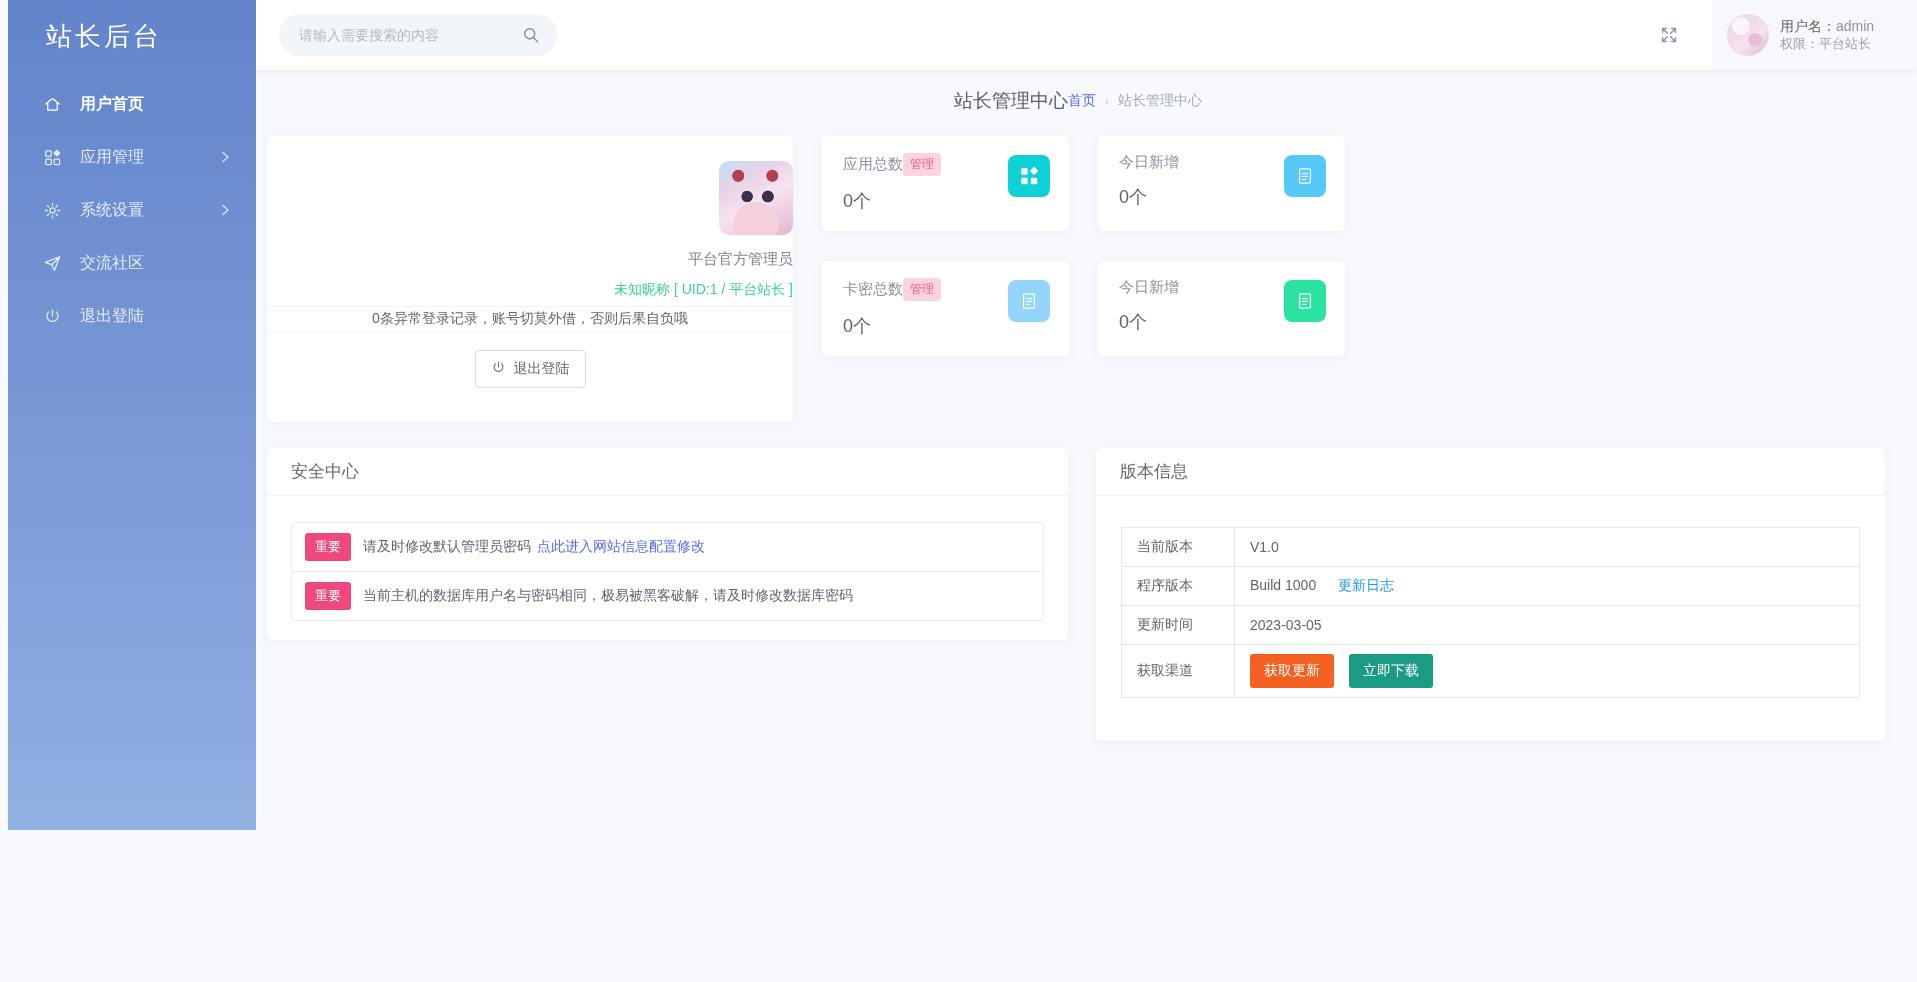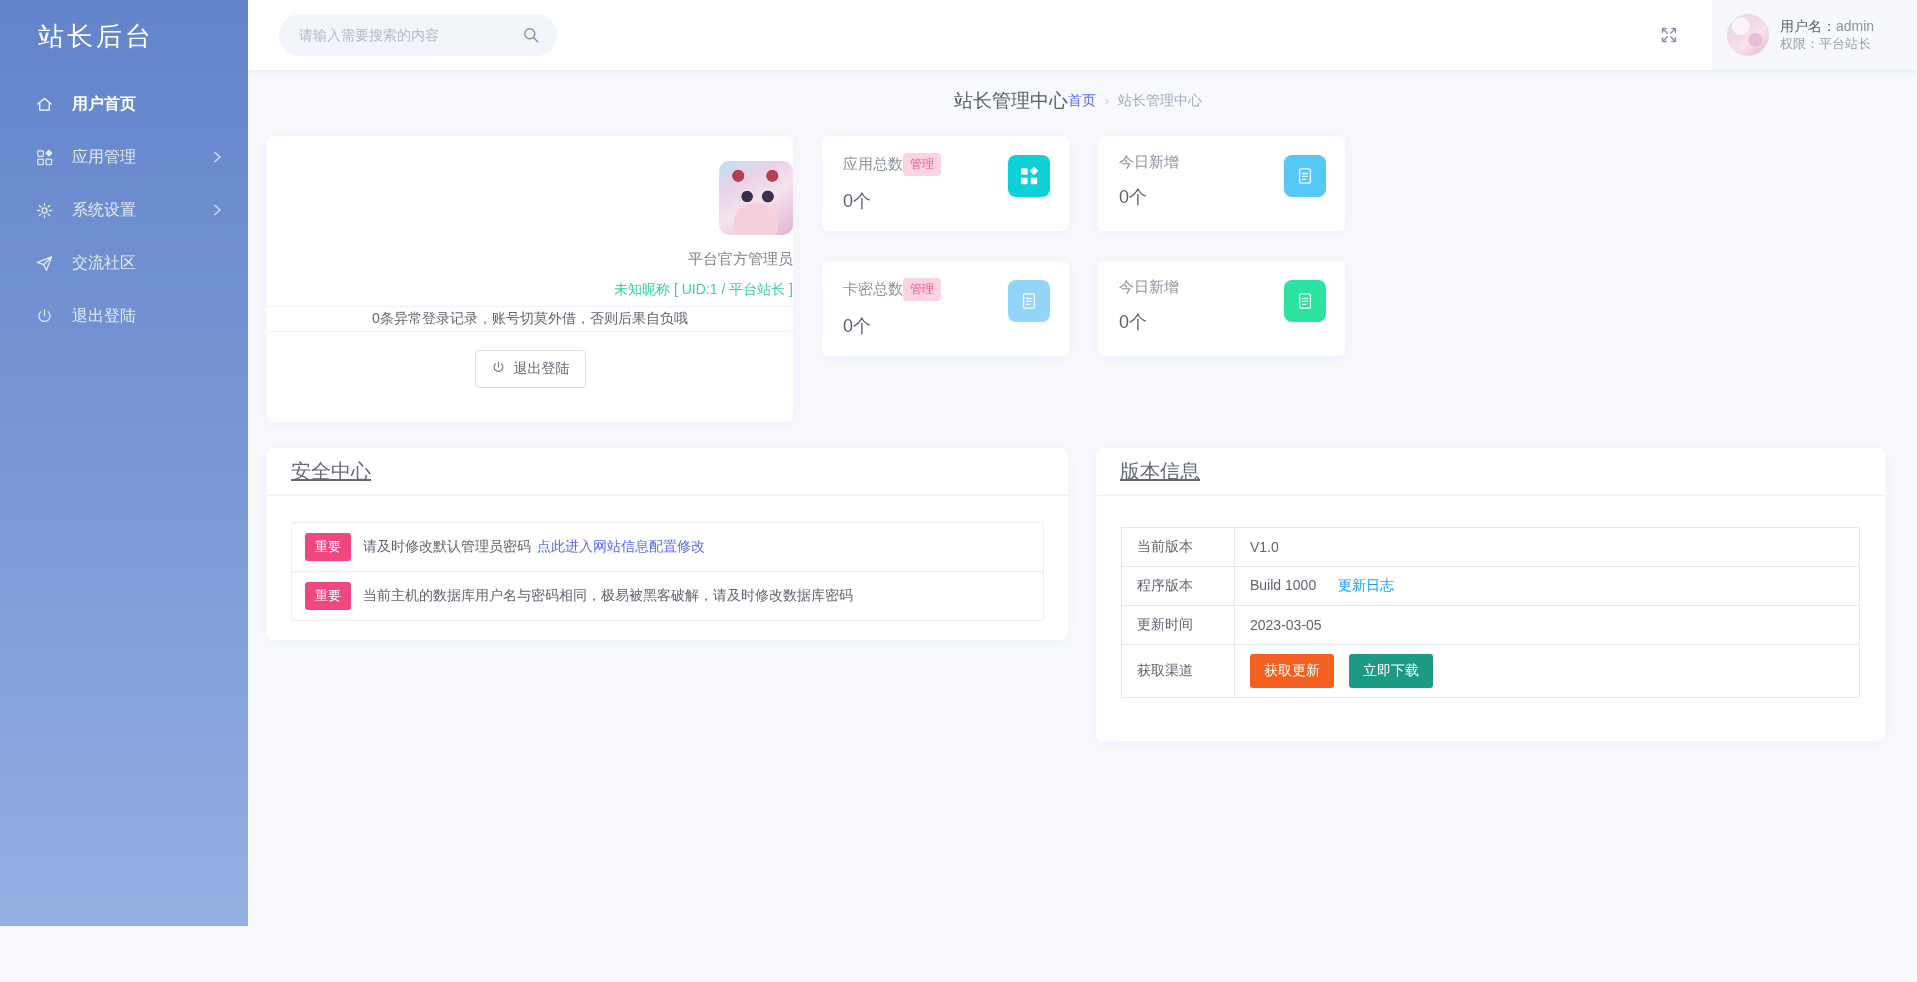--- a/index.html
+++ b/index.html
@@ -1,19 +1,19 @@
 <!DOCTYPE html>
 <html><head>
 <meta charset="utf-8">
 <style>
   * { margin:0; padding:0; box-sizing:border-box; }
   html,body { width:1917px; height:982px; background:#f7f9fd; font-family:"Liberation Sans",sans-serif; overflow:hidden; }
 
   
-  .sidebar { position:absolute; left:0; top:0; width:248px; height:926px;
+  .sidebar { position:absolute; left:8px; top:0; width:248px; height:830px;
     background:linear-gradient(180deg,#6284ca 0%,#7b9ad7 55%,#93b0e2 100%); z-index:3; }
   .brand { height:72px; display:flex; align-items:center; padding-left:38px;
     color:#fff; font-size:26px; letter-spacing:3px; }
   .menu { padding-top:6px; }
   .menu-item { height:53px; display:flex; align-items:center; padding:0 26px 0 34px;
     color:rgba(255,255,255,0.82); font-size:16px; cursor:pointer; }
   .menu-item.active { color:#fff; font-weight:bold; }
   .menu-item .mi-icon { width:20px; height:20px; margin-right:18px; display:flex; align-items:center; justify-content:center; }
   .menu-item svg { stroke:currentColor; fill:none; stroke-width:1.6; stroke-linecap:round; stroke-linejoin:round; }
   .menu-item .chev { margin-left:auto; opacity:.85; }
@@ -78,22 +78,22 @@
   .s-label-row { display:flex; align-items:center; gap:0; }
   .s-label { font-size:15px; color:#8b919e; }
   .s-badge { font-size:12px; background:#fcd3e0; color:#f2598e; padding:3px 7px; border-radius:4px; cursor:pointer; }
   .s-value { font-size:18px; color:#5d626c; margin-top:13px; }
   .s-icon { width:42px; height:42px; border-radius:8px; display:flex; align-items:center; justify-content:center; margin-top:2px; }
   .s-icon svg { stroke:rgba(255,255,255,.95); fill:none; stroke-width:1.6; stroke-linecap:round; stroke-linejoin:round; }
   .s-icon svg .fillw { fill:#fff; stroke:none; }
 
   
   .row2 { display:flex; gap:28px; margin-top:26px; }
-  .card-header { height:48px; display:flex; align-items:center; padding:0 24px; font-size:20px; color:#636873;
-    border-bottom:1px solid #f0f1f4;text-decoration:underline; }
+  .card-header { height:48px; display:flex; align-items:center; padding:0 24px; font-size:17px; color:#636873;
+    border-bottom:1px solid #f0f1f4; }
   .sec-card { width:801px; height:192px; }
   .sec-body { padding:26px 24px 0; }
   .alert-list { border:1px solid #e9edf3; border-radius:4px; }
   .alert-row { display:flex; align-items:center; padding:10px 13px; font-size:14px; color:#5f6570; }
   .alert-row + .alert-row { border-top:1px solid #e9edf3; }
   .imp-badge { background:#f0487e; color:#fff; font-size:13px; padding:5px 10px; border-radius:3px; margin-right:12px; flex:none; }
   .alert-link { color:#5a68f2; margin-left:6px; cursor:pointer; }
 
   .ver-card { width:789px; height:293px; }
   .ver-body { padding:31px 25px 0; }

